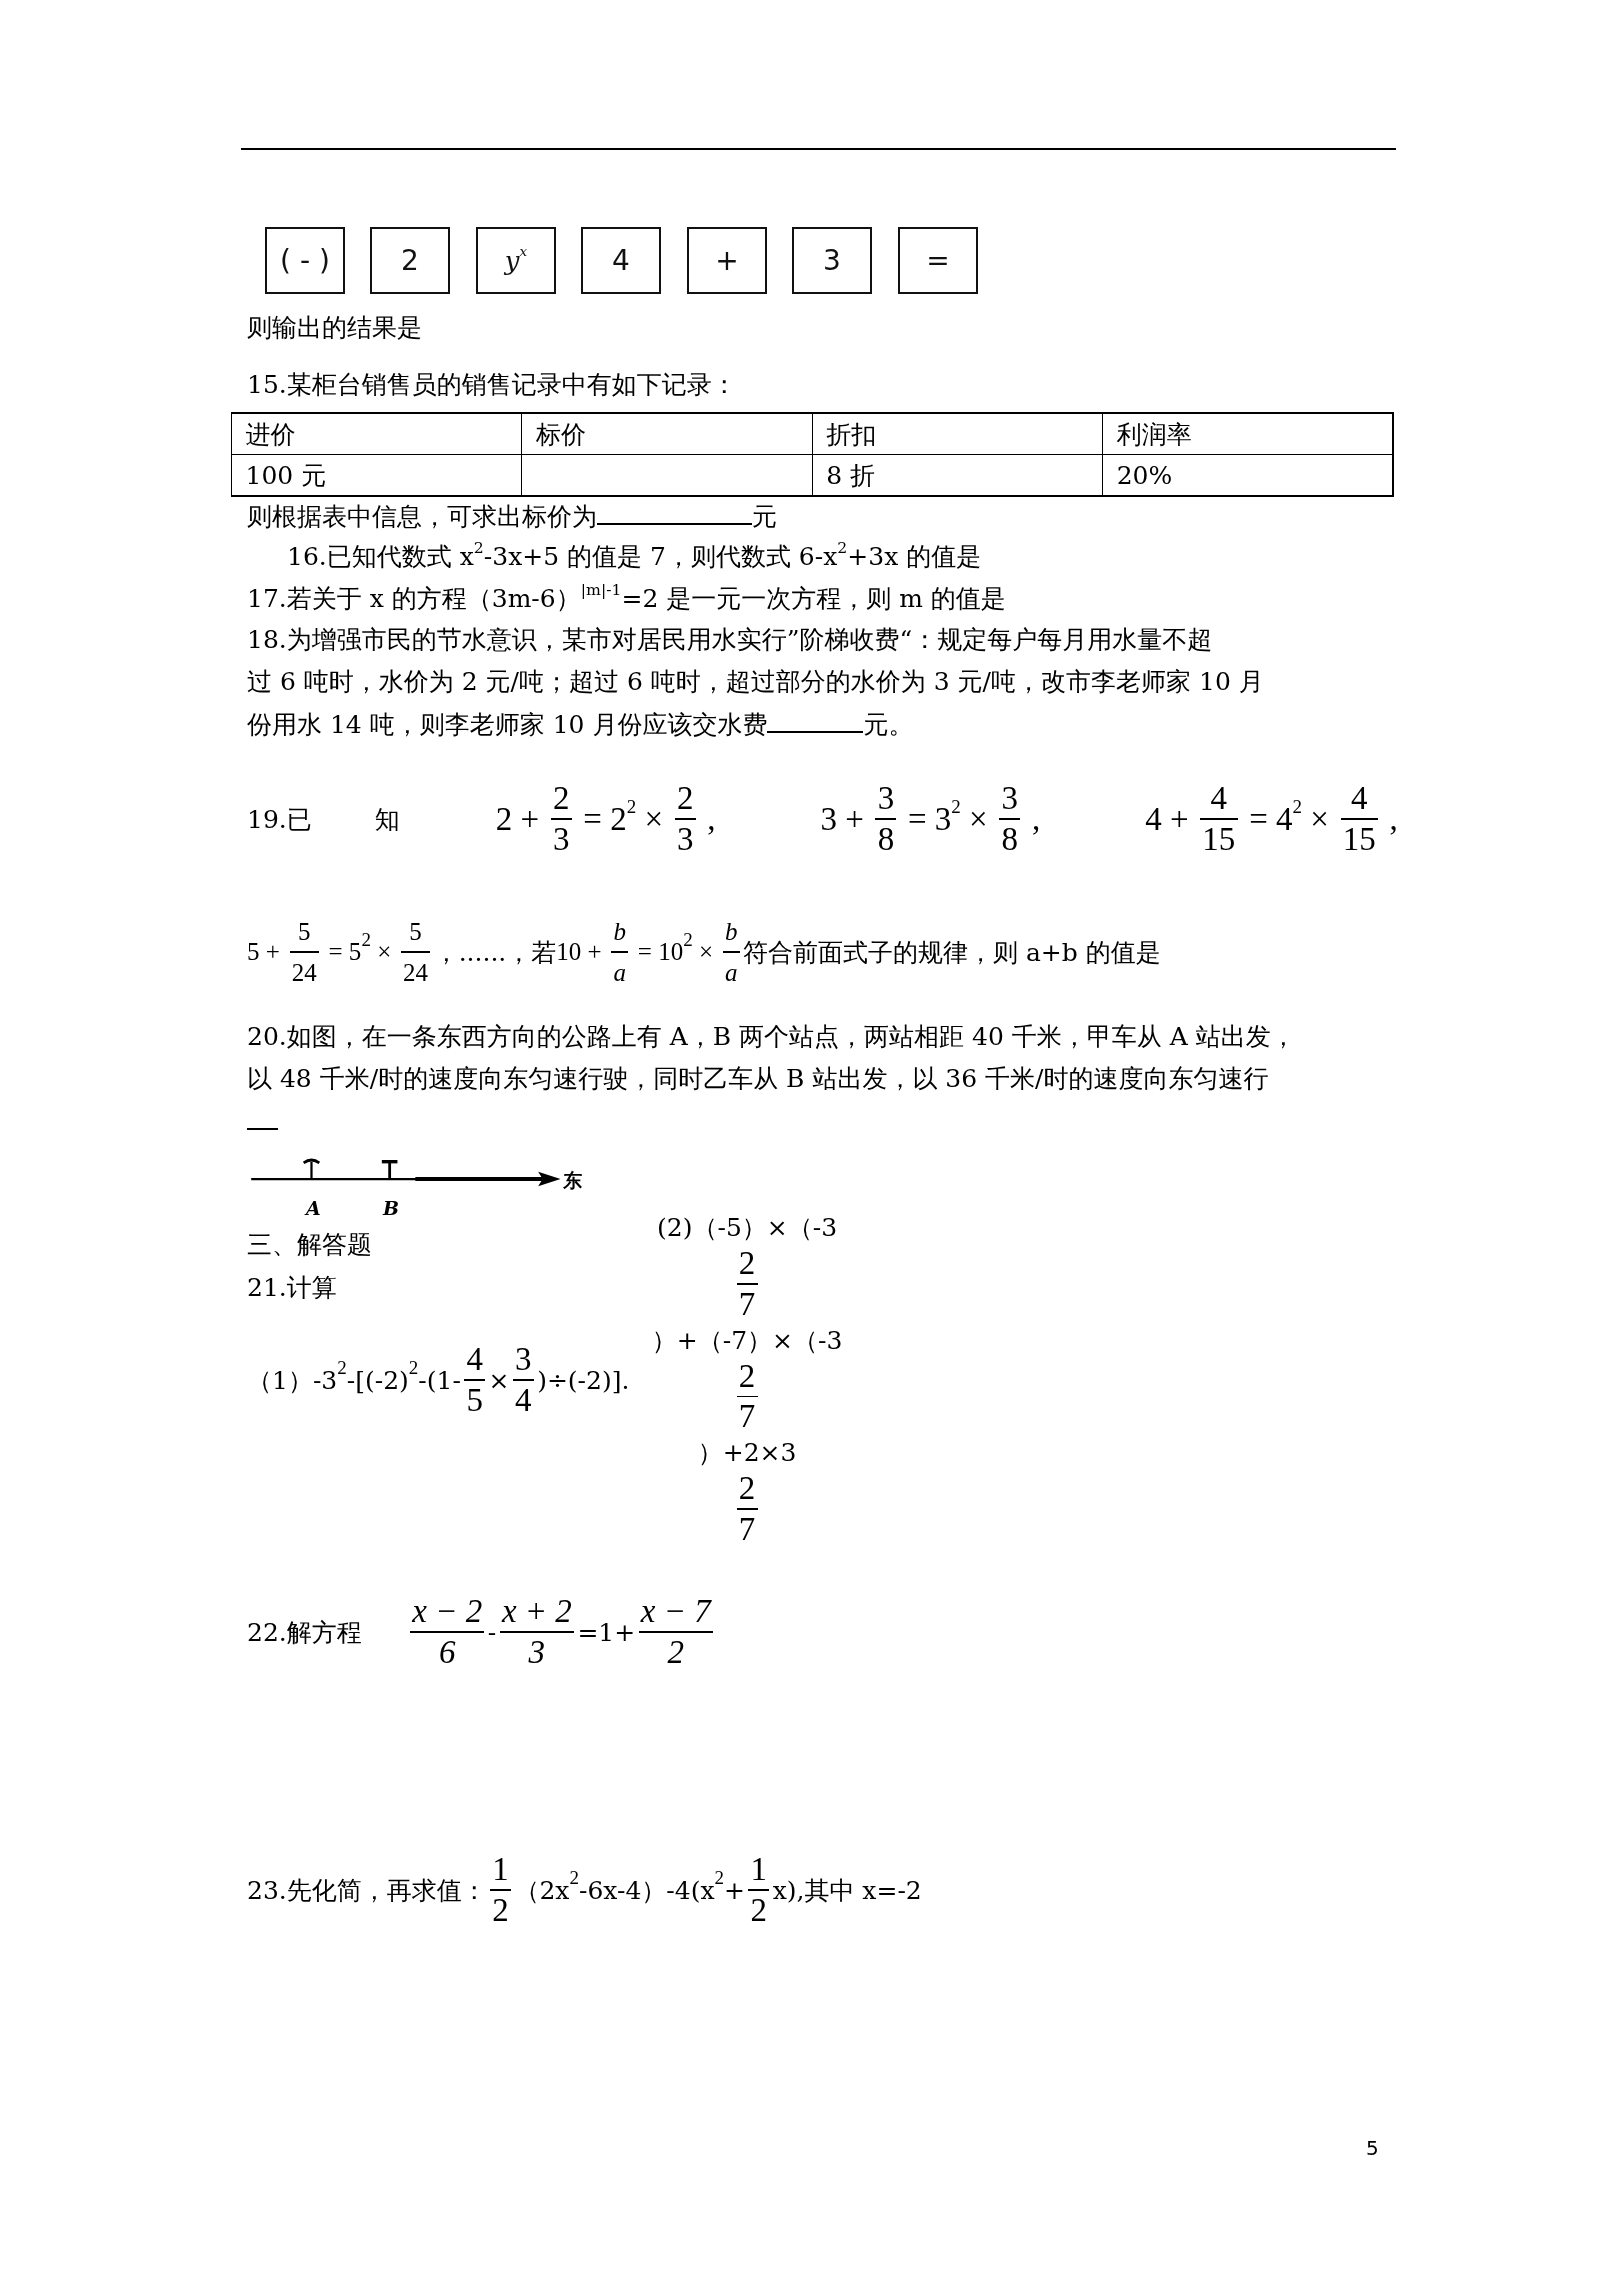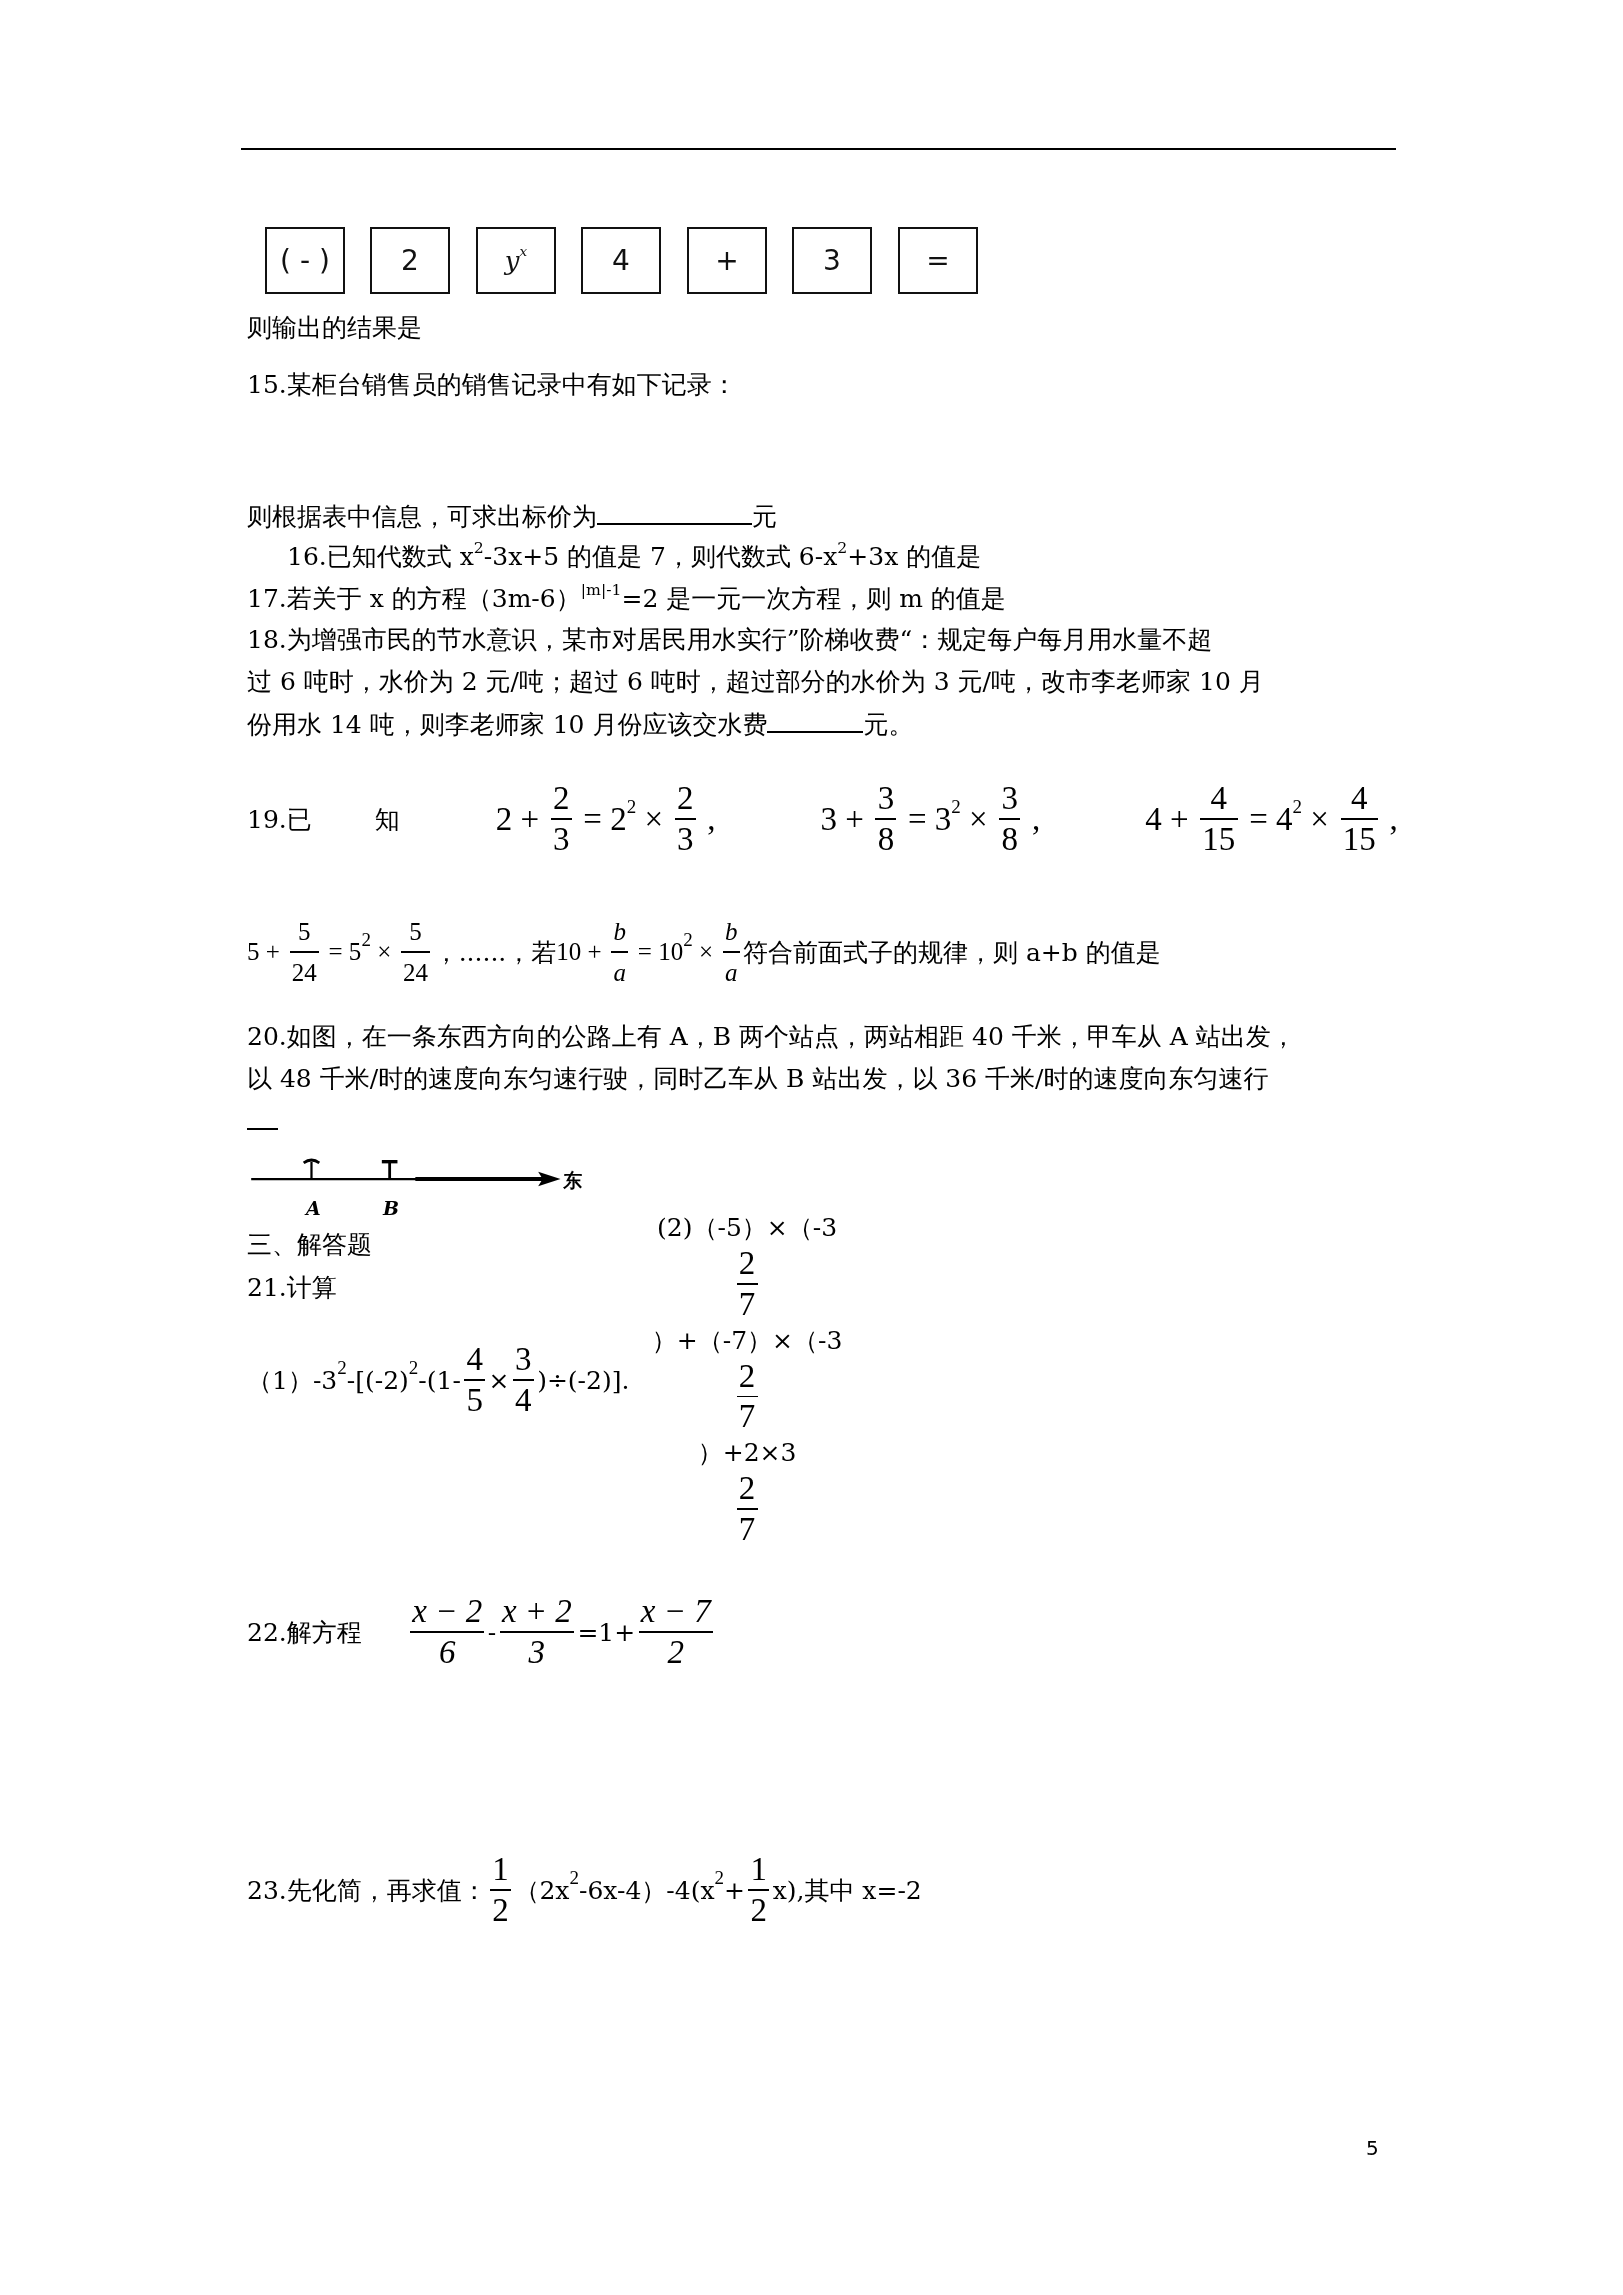--- a/index.html
+++ b/index.html
@@ -90,20 +90,32 @@
     <div class="key" style="left: 633px;">
       <span>=</span>
     </div>
   </div>
 
 <div class="line" style="top:311px;">则输出的结果是</div>
 
 <div class="line" style="top:368px;">15.某柜台销售员的销售记录中有如下记录：</div>
 <table class="record">
   <tbody>
+      <tr>
+    <td>进价</td>
+    <td>标价</td>
+    <td>折扣</td>
+    <td>利润率</td>
+  </tr>
+  <tr>
+    <td>100 元</td>
+    <td></td>
+    <td>8 折</td>
+    <td>20%</td>
+  </tr>
 </tbody>
   </table>
 <div class="line" style="top:498px;">
   <span>则根据表中信息，可求出标价为</span><span class="blank" style="width:155px;"></span><span>元</span>
 </div>
 
 <div class="line" style="top:540px;margin-left:40px;" id="q16"><span>16.已知代数式 x</span><sup class="s">2</sup><span>-3x+5 的值是 7，则代数式 6-x</span><sup class="s">2</sup><span>+3x 的值是</span></div>
 <div class="line" style="top:582px;" id="q17"><span>17.若关于 x 的方程（3m-6）</span><sup class="s">|m|-1</sup><span>=2 是一元一次方程，则 m 的值是</span></div>
 
 <div class="line" style="top:623px;">18.为增强市民的节水意识，某市对居民用水实行”阶梯收费“：规定每户每月用水量不超</div>

